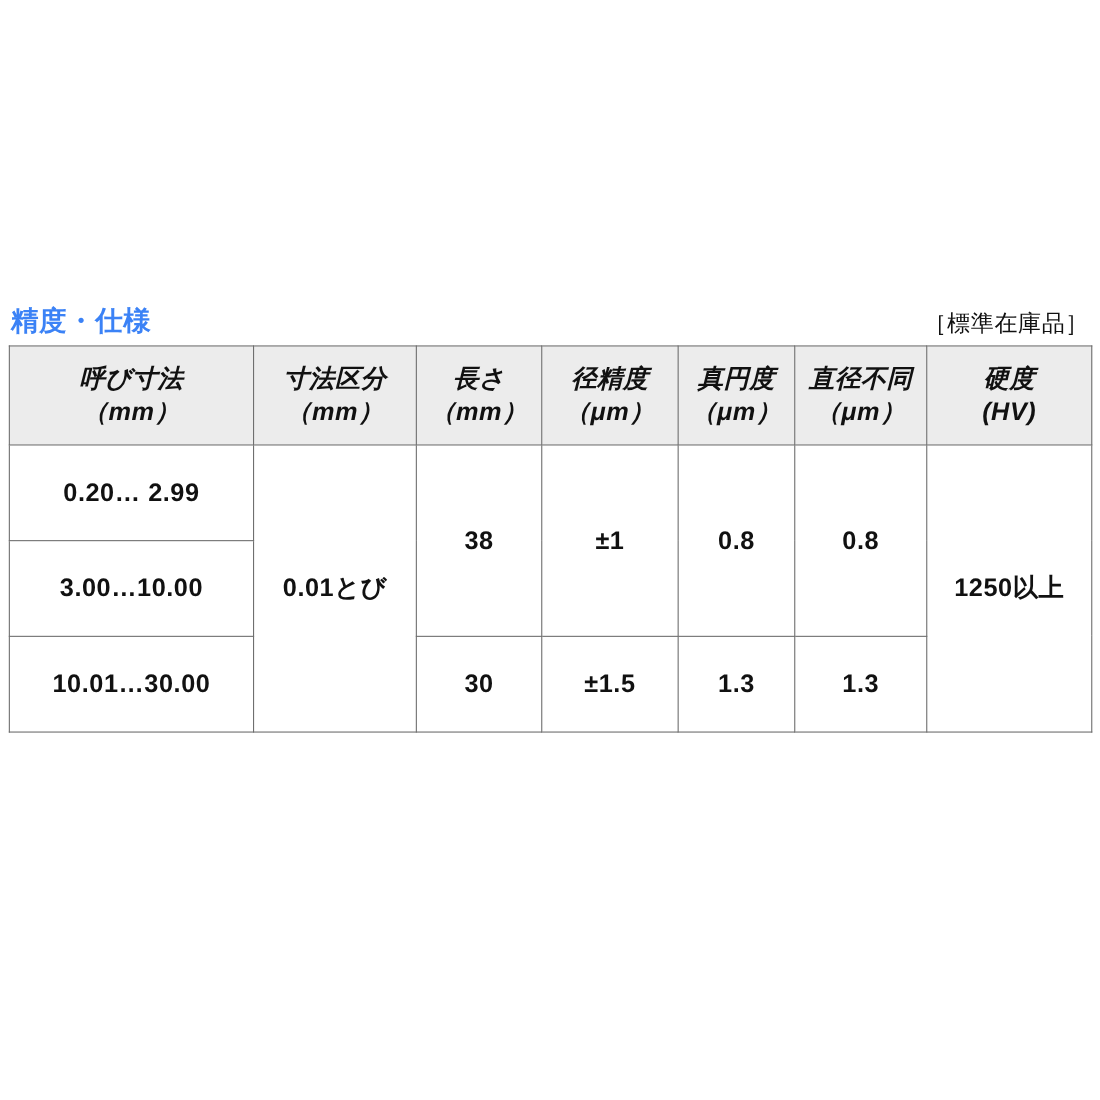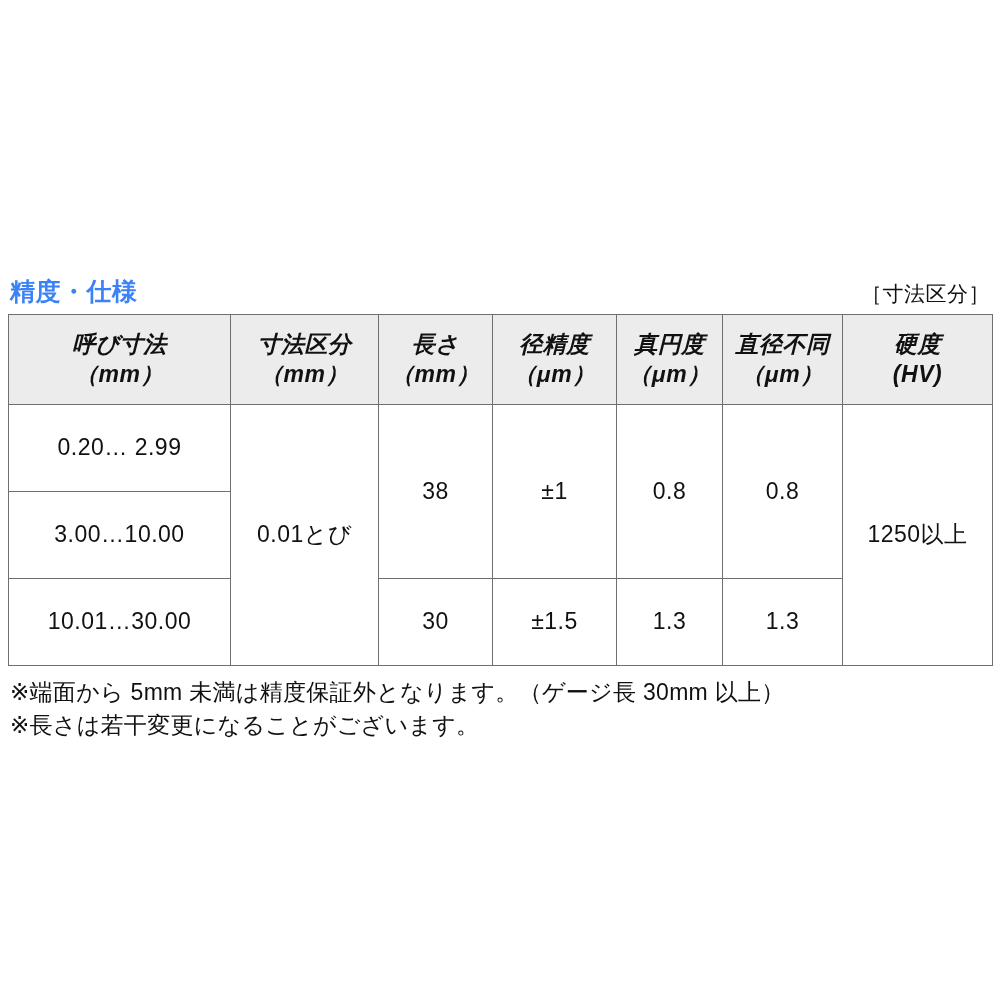--- a/index.html
+++ b/index.html
@@ -77,21 +77,21 @@
   }
 
   table.spec thead th .sub {
     display: block;
     font-weight: 700;
   }
 
   table.spec tbody td {
     background: #ffffff;
     font-size: 23px;
-    font-weight: 400;
+    font-weight: 700;
     padding: 12px 4px;
     letter-spacing: 0.5px;
   }
 
   td.nominal {
     height: 62px;
   }
   td.tall {
     font-size: 23px;
   }
@@ -119,21 +119,21 @@
 </style>
 </head>
 <body>
 
 <div class="page">
 
   <div class="spec-block">
 
     <div class="caption-row">
       <div class="caption-title">精度・仕様</div>
-      <div class="caption-note">［寸法区分］</div>
+      <div class="caption-note">［標準在庫品］</div>
     </div>
 
     <table class="spec">
       <colgroup>
         <col class="c1">
           <col class="c2">
           <col class="c3">
           <col class="c4">
           <col class="c5">
           <col class="c6">
@@ -187,19 +187,15 @@
         <tr>
           <td class="nominal">10.01…30.00</td>
           <td>30</td>
           <td>±1.5</td>
           <td>1.3</td>
           <td>1.3</td>
         </tr>
       </tbody>
     </table>
 
-    <div class="footnotes">
-      <div class="footnote">※端面から 5mm 未満は精度保証外となります。（ゲージ長 30mm 以上）</div>
-      <div class="footnote">※長さは若干変更になることがございます。</div>
-    </div>
 
   </div>
 </div>
 
 </body></html>

